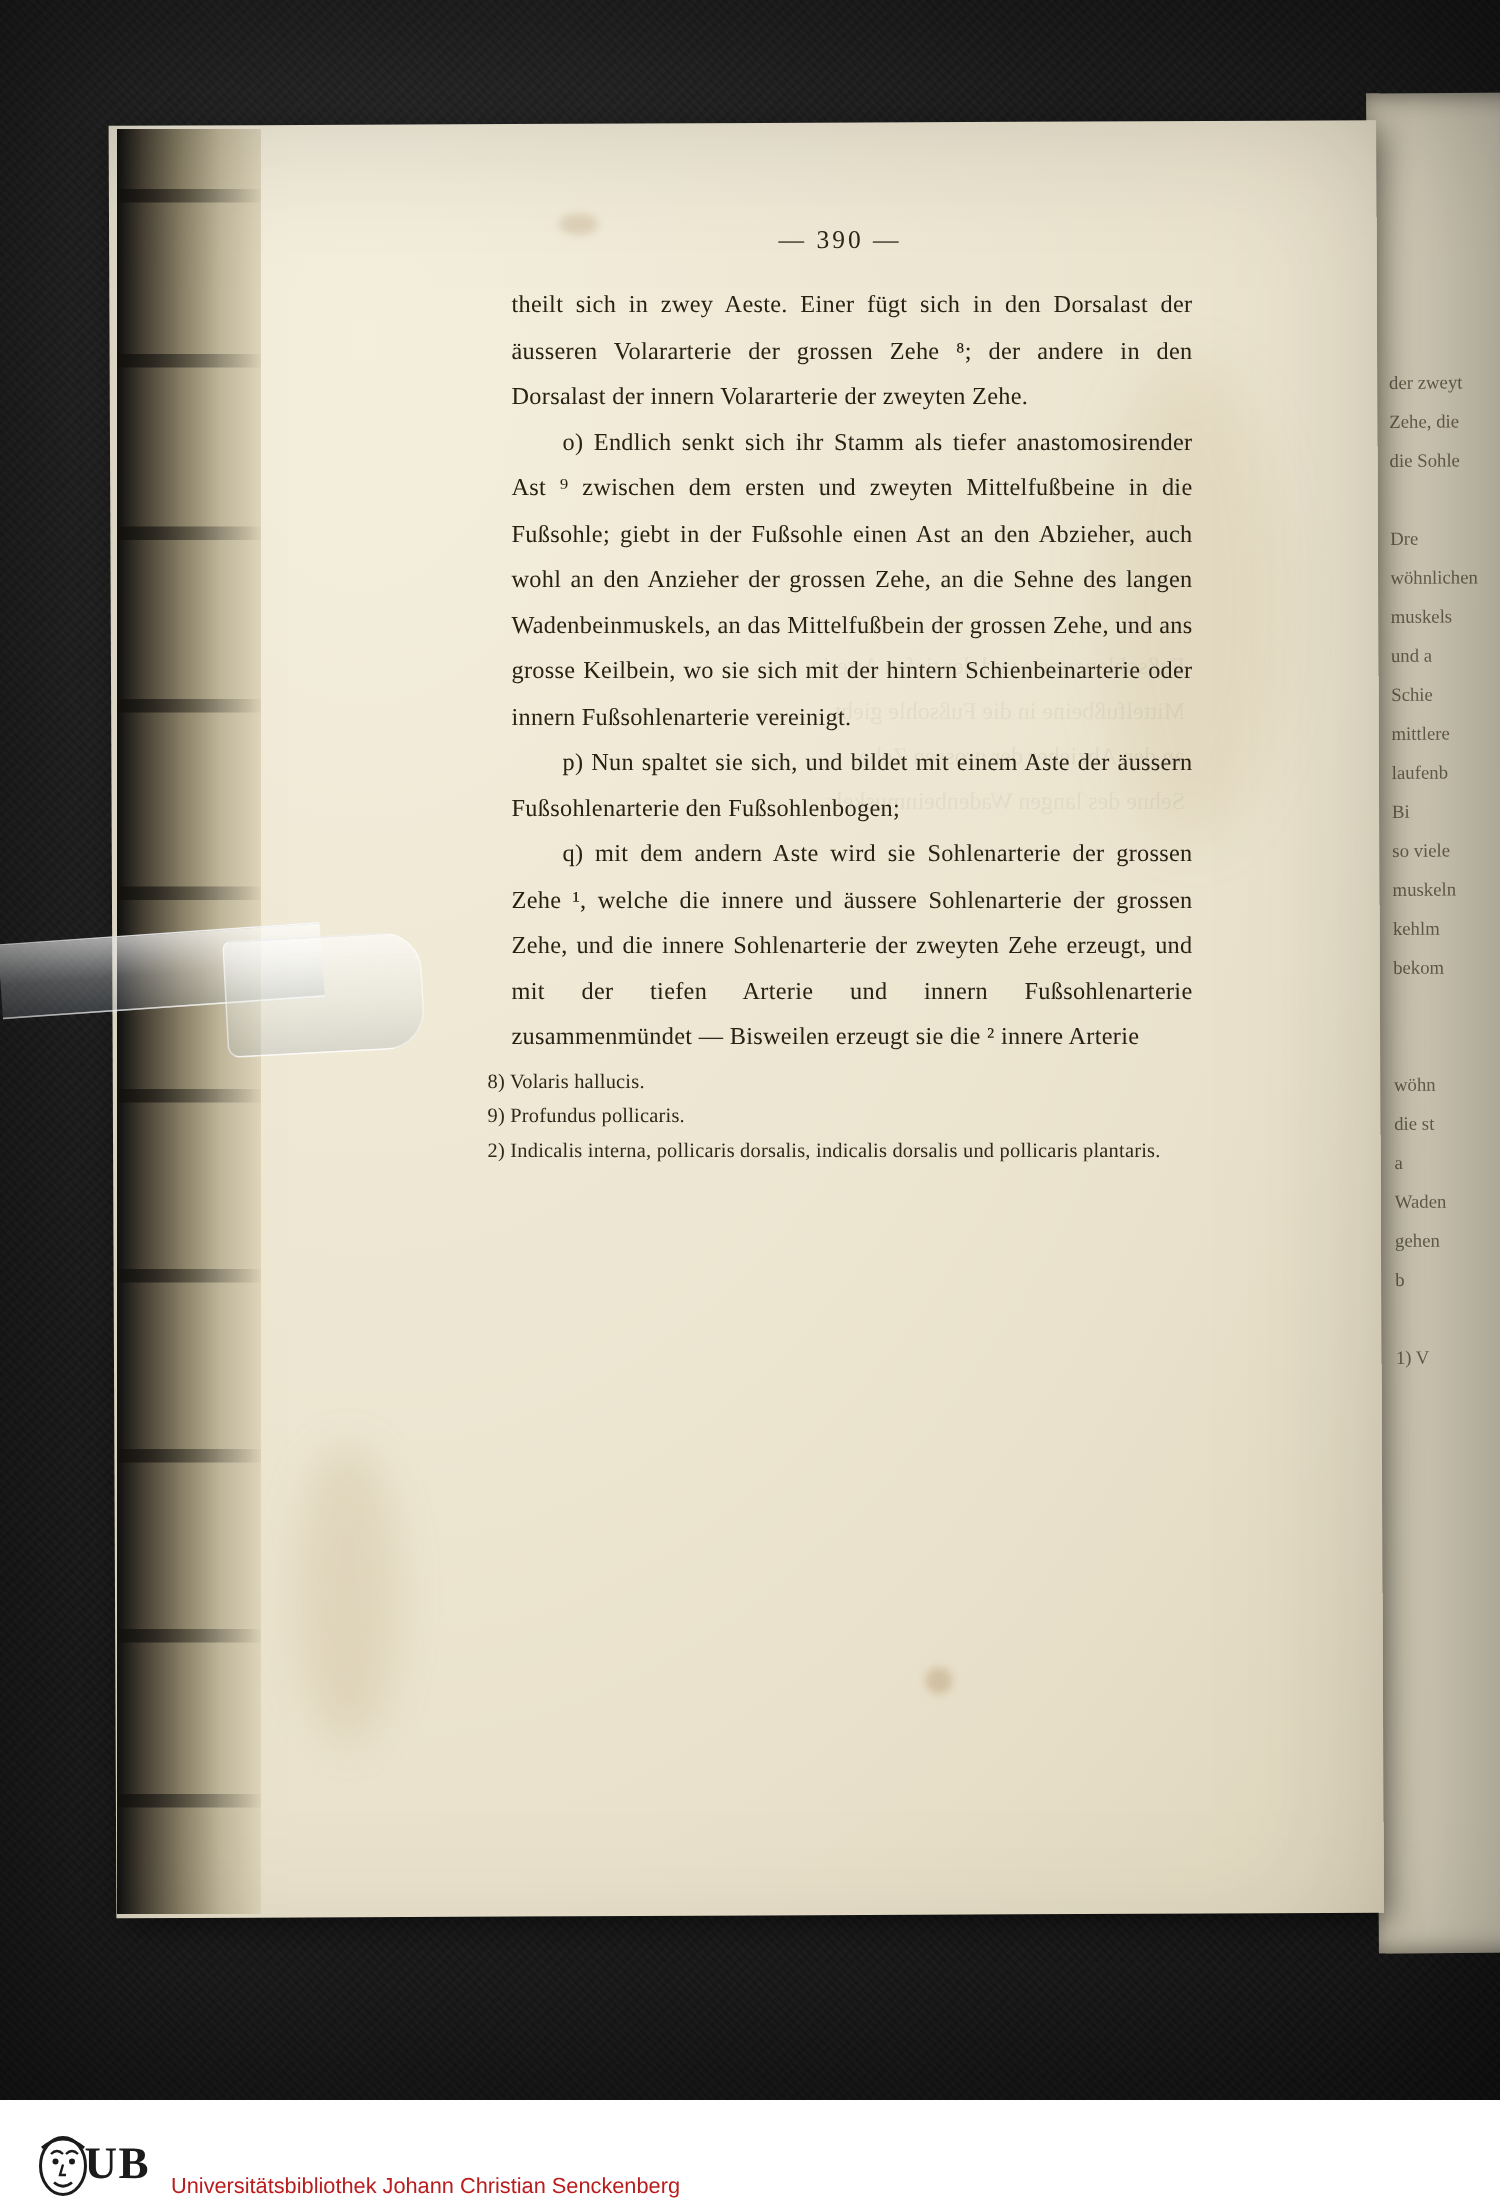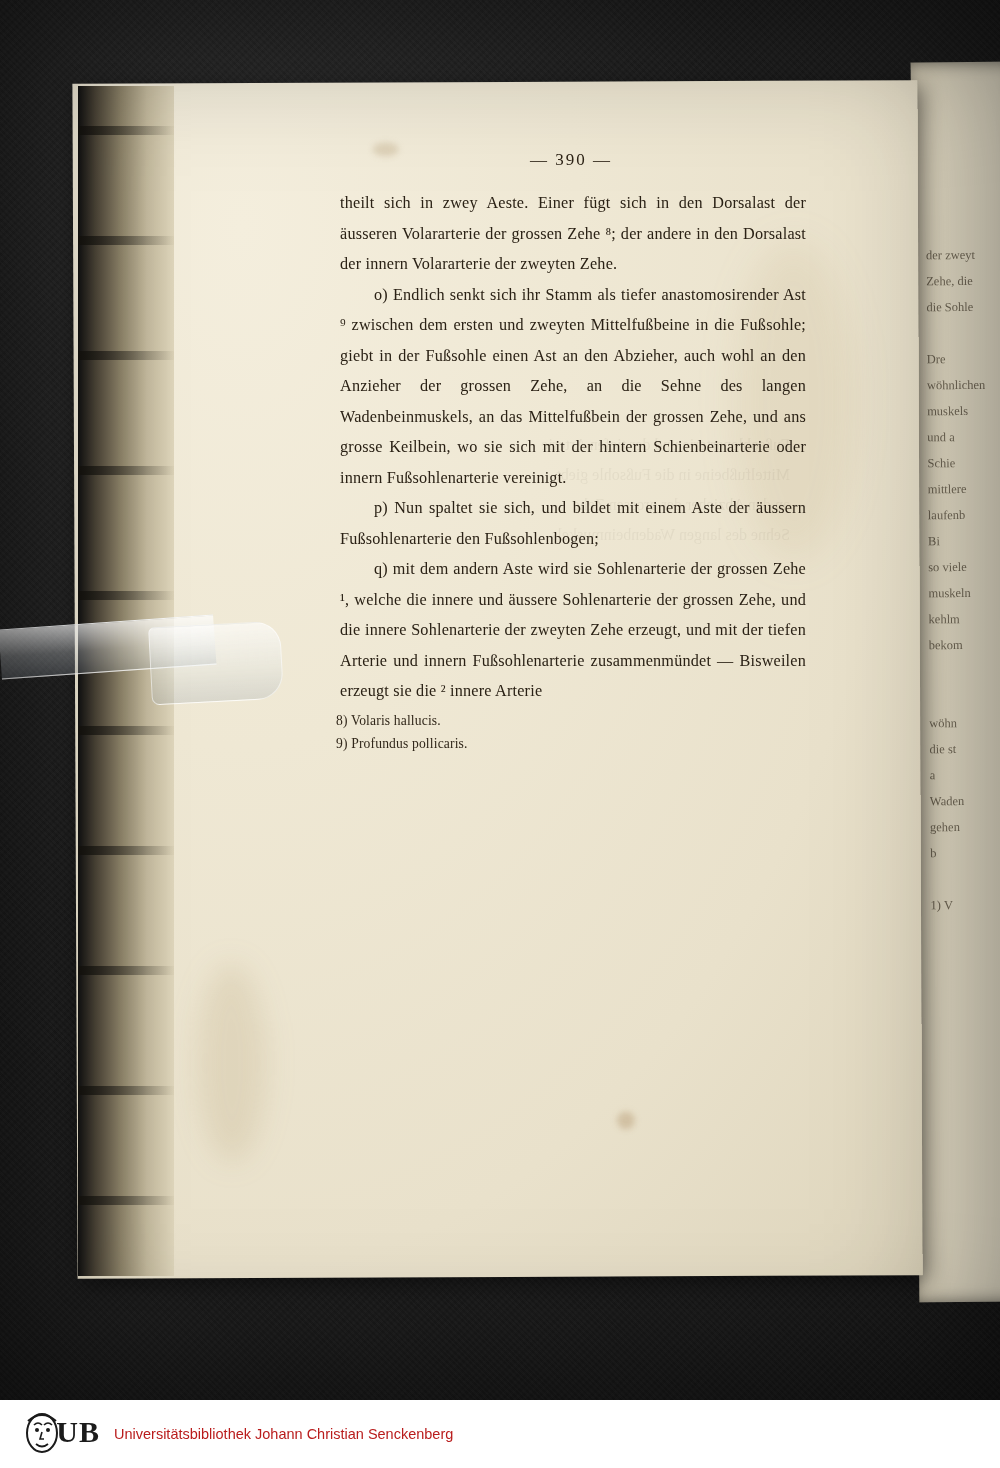--- a/index.html
+++ b/index.html
@@ -124,40 +124,40 @@
     height: 76px;
     background: linear-gradient(180deg, rgba(255,255,255,0.62), rgba(220,228,232,0.30) 60%, rgba(160,170,180,0.28));
     border-radius: 6px 26px 26px 8px;
     border: 1px solid rgba(255,255,255,0.55);
     transform: rotate(-3deg);
   }
 
   
   .content {
     position: absolute;
-    left: 336px;
+    left: 325px;
     top: 150px;
     width: 470px;
     color: #2b2216;
   }
   .folio {
     text-align: center;
     font-size: 17px;
     letter-spacing: 2px;
     margin-bottom: 18px;
     color: #2e2417;
   }
   .body-text {
     font-size: 16.2px;
     line-height: 30.5px;
     text-align: justify;
     letter-spacing: 0.2px;
     color: #2a2115;
   }
-  .body-text p { margin: 0 0 0 4px; }
+  .body-text p { margin: 0 0 0 16px; }
   .para-indent { text-indent: 34px; }
 
   .notes {
     margin-top: 2px;
     font-size: 13.6px;
     line-height: 23px;
     color: #31271a;
     letter-spacing: 0.15px;
   }
   .notes .note { margin: 0; }
@@ -181,21 +181,21 @@
 
   
   .footer {
     position: absolute;
     left: 0;
     top: 1400px;
     width: 1000px;
     height: 68px;
     background: #ffffff;
     display: flex;
-    align-items: center;
+    align-items: flex-end;
     padding-left: 22px;
     box-sizing: border-box;
   }
   .ub-logo {
     width: 78px;
     height: 46px;
     position: relative;
     flex: 0 0 auto;
     margin-right: 14px;
   }
@@ -309,20 +309,24 @@
 
     <div class="notes">
       <p class="note">
         <span class="num">8)</span>
         <span>Volaris hallucis.</span>
       </p>
       <p class="note">
         <span class="num">9)</span>
         <span>Profundus pollicaris.</span>
       </p>
+      <p class="note">
+        <span class="num">2)</span>
+        <span>Indicalis interna, pollicaris dorsalis, indicalis dorsalis und pollicaris plantaris.</span>
+      </p>
     </div>
   </div>
 
   <div class="vignette"></div>
 </div>
 
 <div class="footer">
   <div class="ub-logo">
     <svg class="face" viewBox="0 0 40 46">
       <ellipse cx="20" cy="22" rx="15" ry="19" fill="none" stroke="#1b1b1b" stroke-width="2"></ellipse>

